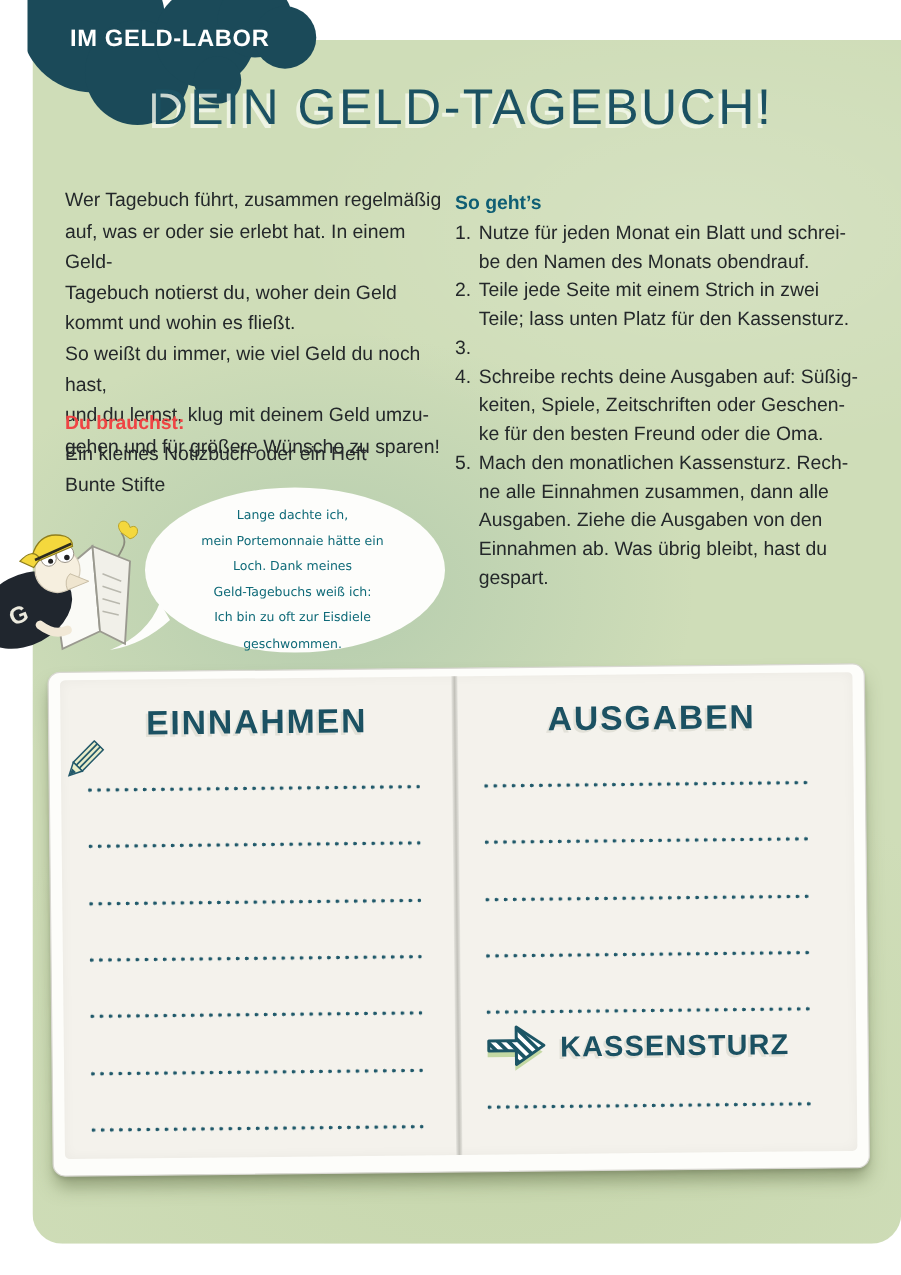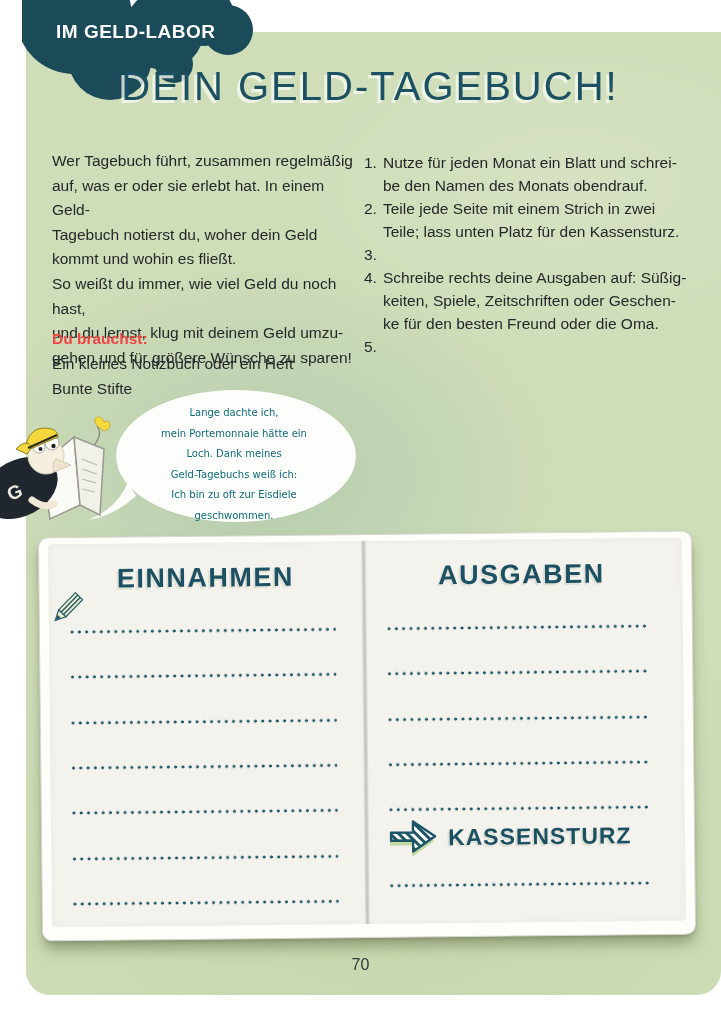--- a/index.html
+++ b/index.html
@@ -90,20 +90,21 @@
 und du lernst, klug mit deinem Geld umzu-
 gehen und für größere Wünsche zu sparen!</div>
 
   <div class="materials">
     <div class="hd">Du brauchst:</div>
     <div>Ein kleines Notizbuch oder ein Heft</div>
     <div>Bunte Stifte</div>
   </div>
 
   <div class="steps">
+    <div class="hd">So geht’s</div>
     <div class="step">
       <span class="num">1.</span>
       <span class="txt">Nutze für jeden Monat ein Blatt und schrei-
 be den Namen des Monats obendrauf.</span>
     </div>
     <div class="step">
       <span class="num">2.</span>
       <span class="txt">Teile jede Seite mit einem Strich in zwei
 Teile; lass unten Platz für den Kassensturz.</span>
     </div>
@@ -111,20 +112,25 @@
       <span class="num">3.</span>
     </div>
     <div class="step">
       <span class="num">4.</span>
       <span class="txt">Schreibe rechts deine Ausgaben auf: Süßig-
 keiten, Spiele, Zeitschriften oder Geschen-
 ke für den besten Freund oder die Oma.</span>
     </div>
     <div class="step">
       <span class="num">5.</span>
+      <span class="txt">Mach den monatlichen Kassensturz. Rech-
+ne alle Einnahmen zusammen, dann alle
+Ausgaben. Ziehe die Ausgaben von den
+Einnahmen ab. Was übrig bleibt, hast du
+gespart.</span>
     </div>
   </div>
 
   <svg class="bubble-svg" width="286" height="146" viewBox="0 0 286 146">
     <ellipse cx="160" cy="70" rx="120" ry="66" fill="#fdfdfb"></ellipse>
     <path d="M60,110 Q38,130 12,134 Q42,122 52,96 Z" fill="#fdfdfb"></path>
   </svg>
   <div class="bubble-text">Lange dachte ich,
 mein Portemonnaie hätte ein
 Loch. Dank meines
@@ -191,15 +197,14 @@
             <rect width="3" height="6" fill="#1c5565"></rect>
           </pattern>
         </defs>
         <polygon points="2,15 24,15 24,4 46,19 24,34 24,23 2,23" transform="translate(-1,5)" fill="#c3d8a3"></polygon>
         <polygon points="2,15 24,15 24,4 46,19 24,34 24,23 2,23" fill="url(#stripes)" stroke="#1c5565" stroke-width="2.4" stroke-linejoin="round"></polygon>
       </svg>
       <span class="lbl">KASSENSTURZ</span>
     </div>
   </div>
 
-  <div class="pagenum">70</div>
 
 </div>
 
 </body></html>

